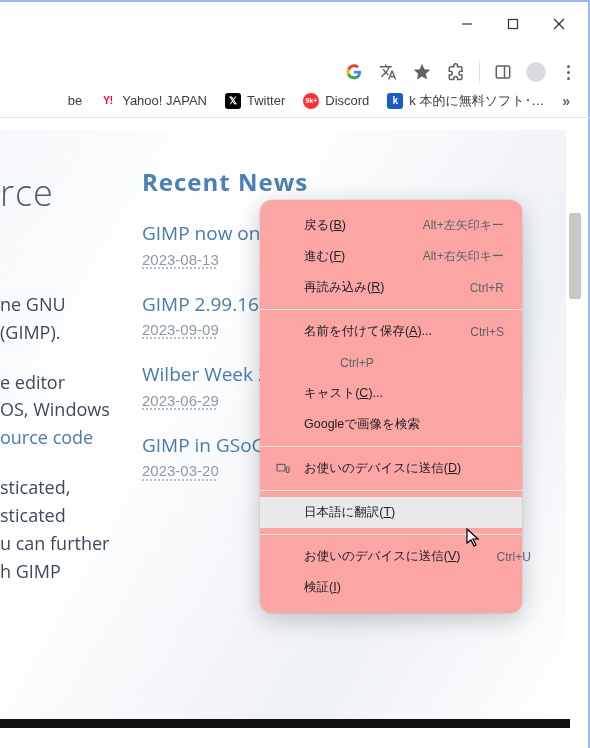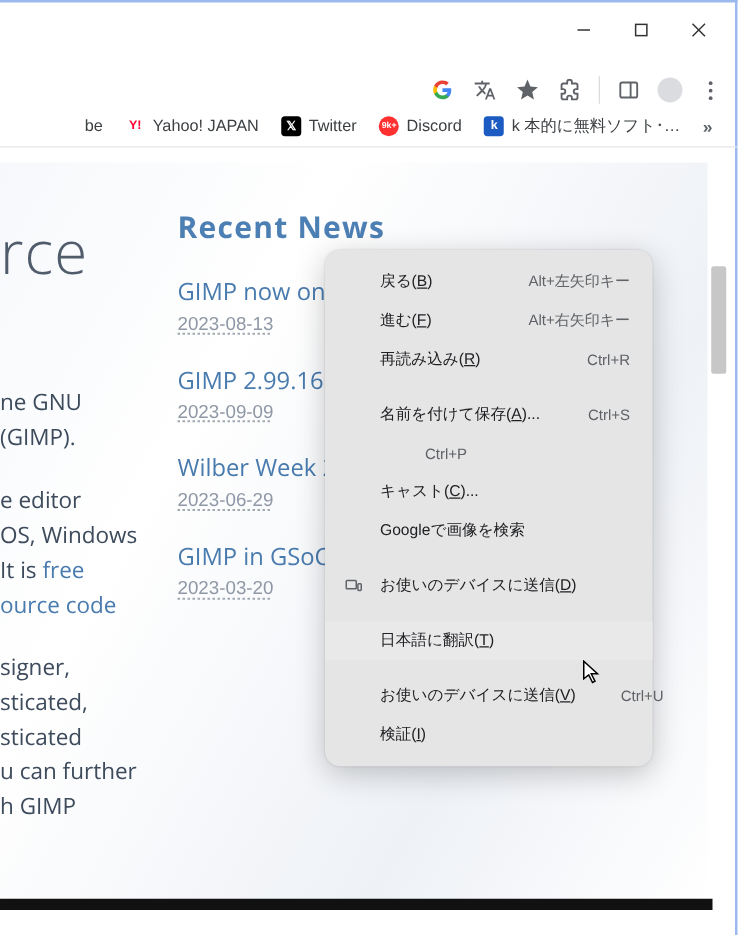--- a/index.html
+++ b/index.html
@@ -110,21 +110,21 @@
   .left-col {
     padding-top: 35px;
     font-family: "Open Sans","Segoe UI",sans-serif;
     color:#3d4b5c;
     font-size:18px;
     line-height:1.55;
     width:114px;
     text-align:left;
   }
   .left-col h1frag {
-    font-size:48px;
+    font-size:36px;
     color:#505b6b;
     font-family:"Segoe UI Light","Open Sans",sans-serif;
     font-weight:300;
     letter-spacing:1px;
   }
   .left-col .link { color:#497bae; }
   .right-col {
     padding-left: 28px;
     padding-top: 35px;
     flex:1;
@@ -154,21 +154,21 @@
     text-underline-offset: 3px;
     display:inline-block;
     margin-top:4px;
   }
   
   .ctx-menu {
     position:absolute;
     top: 200px;
     left: 260px;
     width:262px;
-    background:#e5e5e5;
+    background:#fca5a5;
     border-radius:12px;
     box-shadow: 0 6px 24px rgba(0,0,0,.22), 0 0 0 1px rgba(0,0,0,.05);
     padding: 10px 0;
     font-size:12.5px;
     color:#202124;
     z-index:100;
   }
   .ctx-item {
     display:flex;
     align-items:center;
@@ -319,24 +319,22 @@
   <div class="content-inner">
     <div class="left-col">
       <h1frag>rce</h1frag>
       <div style="height:70px"></div>
       <div>
         <div>ne GNU</div>
         <div>(GIMP).</div>
         <div style="height:22px"></div>
         <div>e editor</div>
         <div>OS, Windows</div>
-        <div><span>It is </span><span class="link">free</span></div>
         <div class="link">ource code</div>
         <div style="height:22px"></div>
-        <div>signer,</div>
         <div>sticated,</div>
         <div>sticated</div>
         <div>u can further</div>
         <div>h GIMP</div>
       </div>
     </div>
     <div class="right-col">
       <div class="news-heading">Recent News</div>
       <div class="news-item">
         <div class="news-title">GIMP now on ARM (experim</div>

